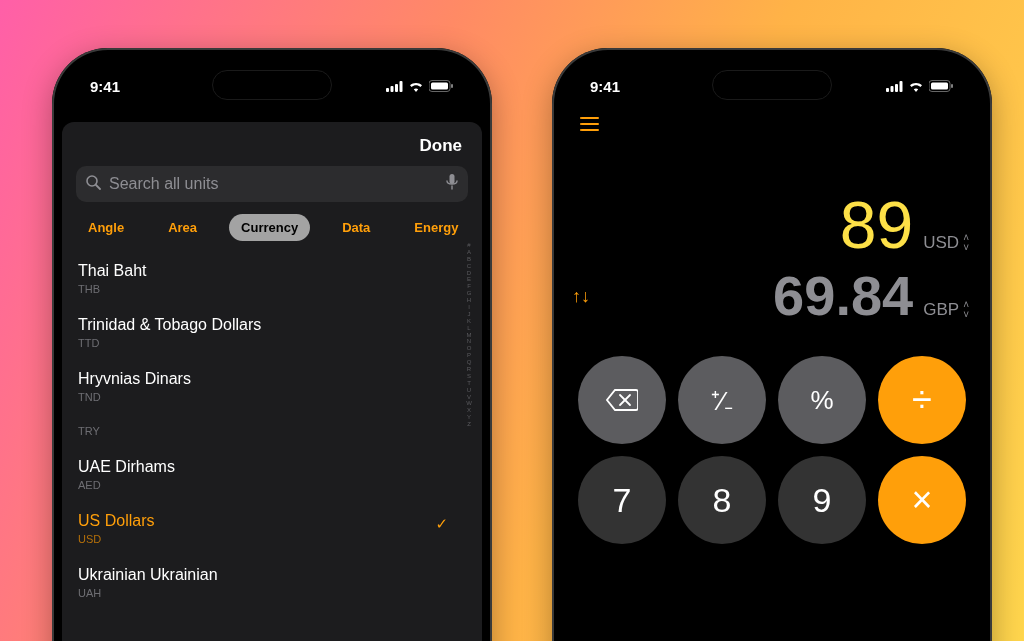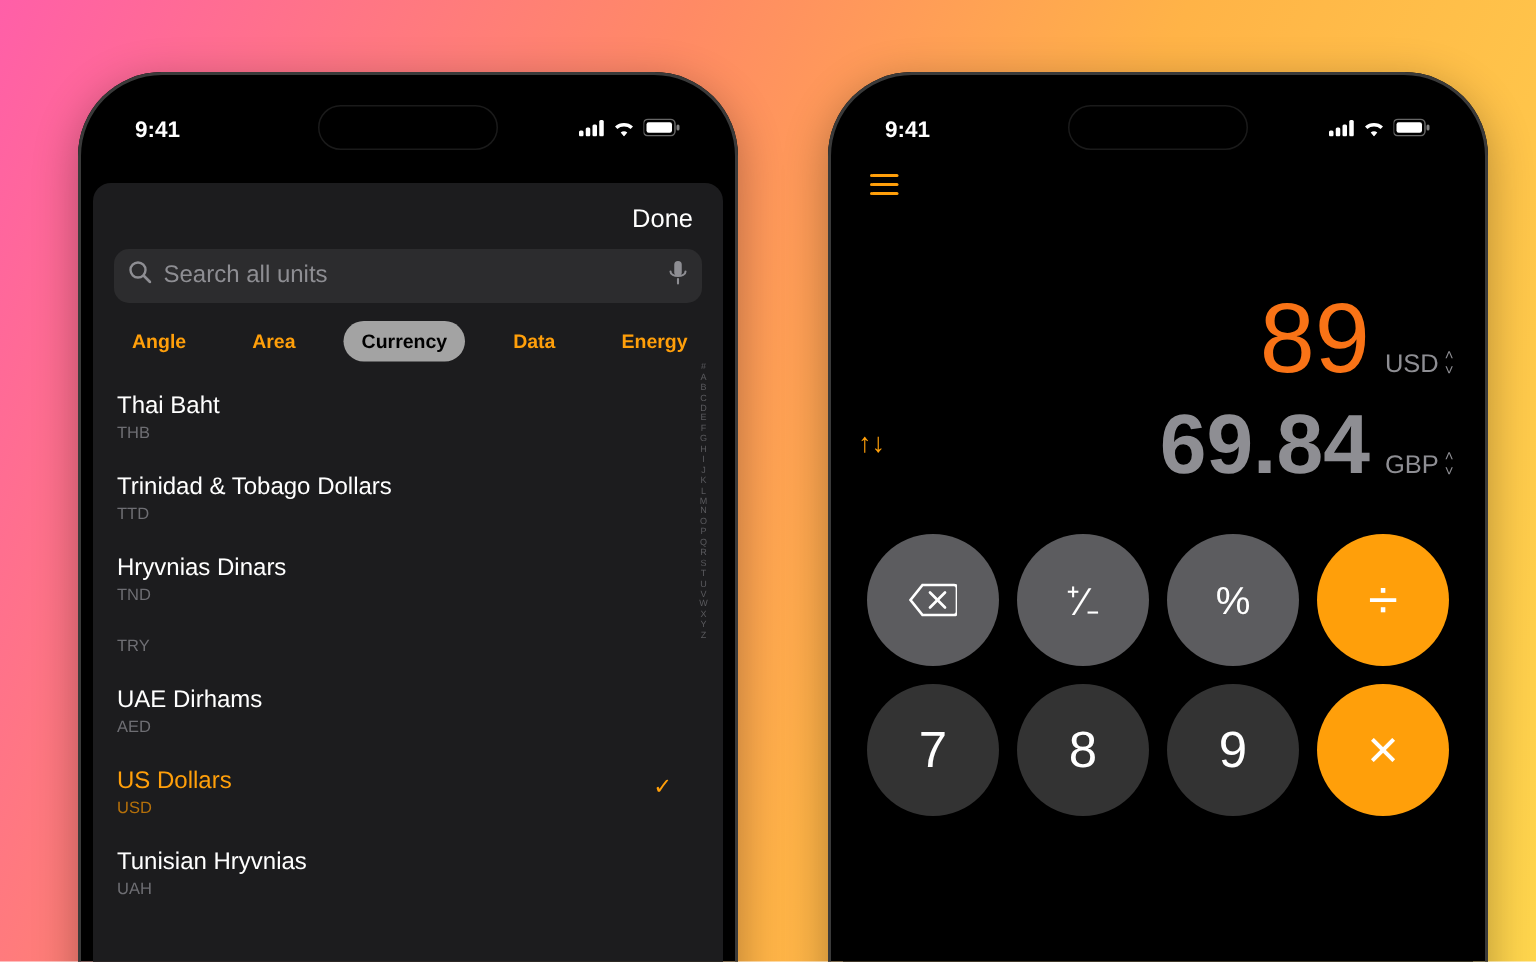--- a/index.html
+++ b/index.html
@@ -65,21 +65,21 @@
     position: relative;
   }
   .modal-header {
     display:flex;
     justify-content:flex-end;
     padding: 14px 20px 10px;
   }
   .done-btn {
     color: #fff;
     font-size: 17px;
-    font-weight: 400;
+    font-weight: 700;
     cursor: pointer;
   }
   .search-box {
     margin: 0 14px 12px;
     background: #2c2c2e;
     border-radius: 10px;
     height: 36px;
     display: flex;
     align-items: center;
     padding: 0 10px;
@@ -162,21 +162,21 @@
     margin-top: 50px;
     padding-bottom: 20px;
   }
   .disp-row {
     display: flex;
     align-items: baseline;
     justify-content: flex-end;
     gap: 10px;
     position: relative;
   }
-  .disp-row.primary .val { color:#f97316; font-size: 66px; font-weight: 300; }
+  .disp-row.primary .val { color:#fde047; font-size: 66px; font-weight: 300; }
   .disp-row.secondary .val { color:#8e8e93; font-size: 56px; font-weight: 700; }
   .cur-label {
     color:#8e8e93;
     font-size: 17px;
     display: flex;
     align-items: center;
     gap: 4px;
     cursor: pointer;
     padding-bottom: 8px;
   }
@@ -290,21 +290,21 @@
           </div>
           <div class="row">
             <div class="name">UAE Dirhams</div>
             <div class="code">AED</div>
           </div>
           <div class="row selected">
             <div class="name">US Dollars</div>
             <div class="code">USD</div>
           </div>
           <div class="row">
-            <div class="name">Tunisian Hryvnias</div>
+            <div class="name">Ukrainian Ukrainian</div>
             <div class="code">UAH</div>
           </div>
         </div>
       <div class="index-bar" id="index-bar">#<br>A<br>B<br>C<br>D<br>E<br>F<br>G<br>H<br>I<br>J<br>K<br>L<br>M<br>N<br>O<br>P<br>Q<br>R<br>S<br>T<br>U<br>V<br>W<br>X<br>Y<br>Z</div>
     </div>
   </div>
 </div>
 
 <div class="phone phone-right">
   <div class="screen">

